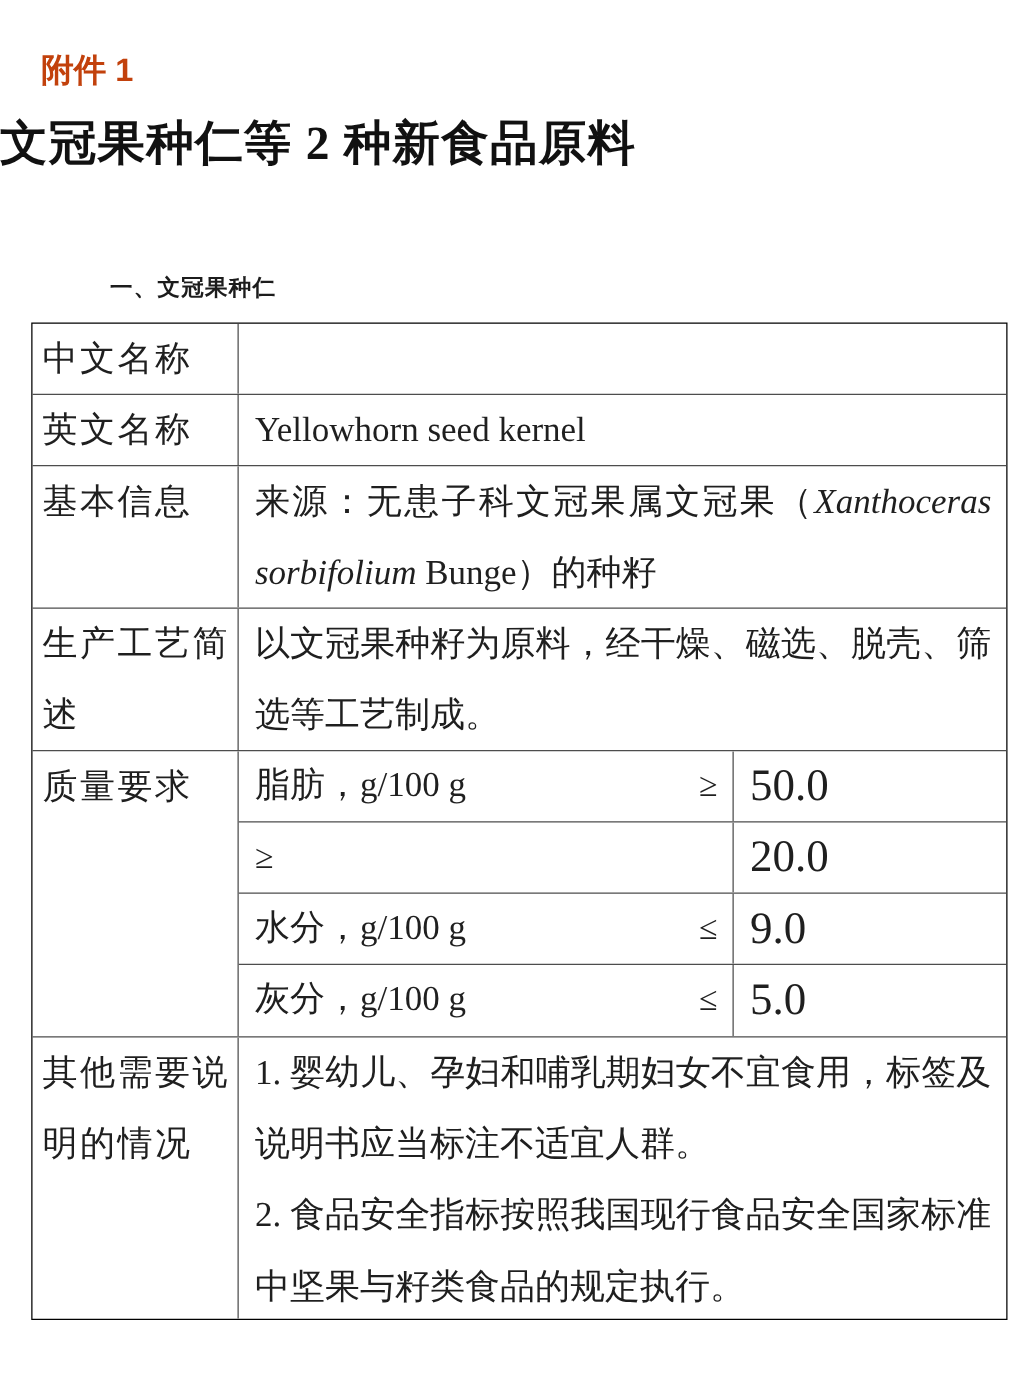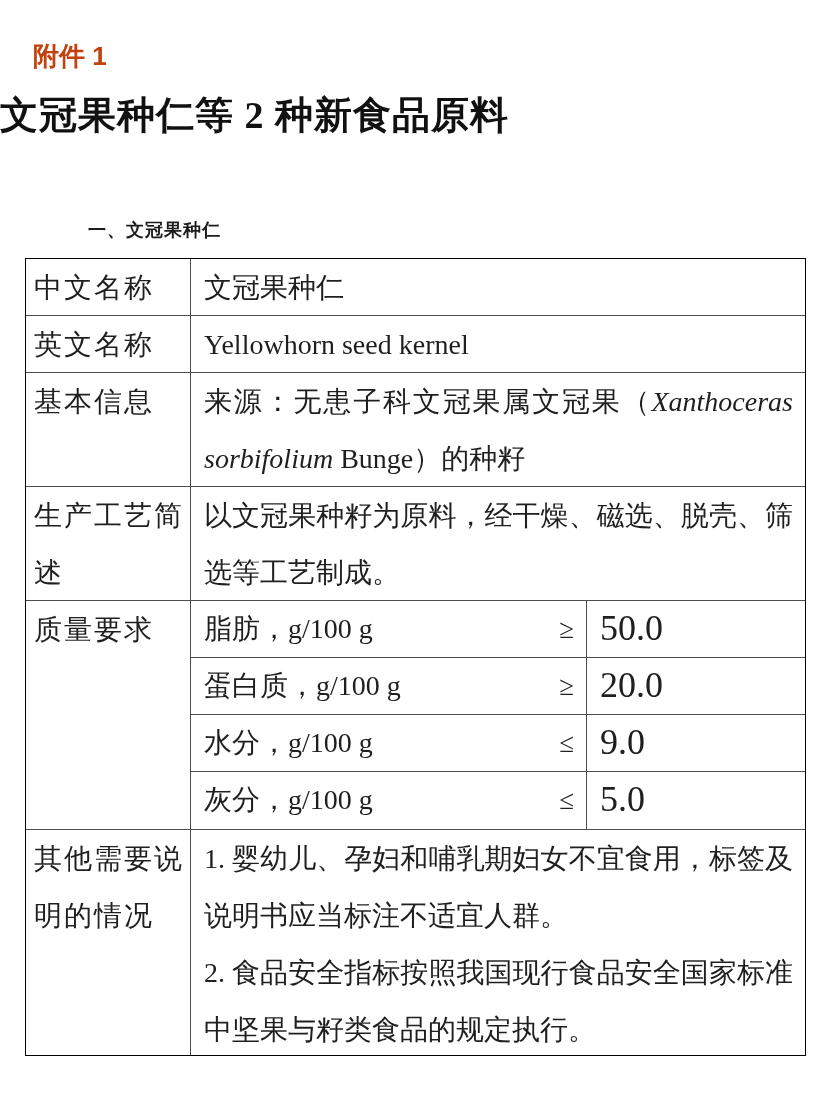--- a/index.html
+++ b/index.html
@@ -128,21 +128,20 @@
   <div class="attachment">附件 1</div>
 
   <div class="doc-title">文冠果种仁等 2 种新食品原料</div>
 
   <div class="section-heading">一、文冠果种仁</div>
 
   <div class="doc-table">
 
     <div class="t-row">
       <div class="cell cell-label">中文名称</div>
-      <div class="cell cell-value single">文冠果种仁</div>
     </div>
 
     <div class="t-row">
       <div class="cell cell-label">英文名称</div>
       <div class="cell cell-value single">Yellowhorn seed kernel</div>
     </div>
 
     <div class="t-row">
       <div class="cell cell-label">基本信息</div>
       <div class="cell cell-value"><span>来源：无患子科文冠果属文冠果（</span><span class="latin-italic">Xanthoceras sorbifolium</span><span> Bunge）的种籽</span></div>
@@ -160,21 +159,20 @@
         <div class="spec-row">
           <div class="spec-item">
             <span>脂肪，g/100 g</span>
             <span class="spec-op">≥</span>
           </div>
           <div class="spec-value">50.0</div>
         </div>
 
         <div class="spec-row">
           <div class="spec-item">
-            <span>蛋白质，g/100 g</span>
             <span class="spec-op">≥</span>
           </div>
           <div class="spec-value">20.0</div>
         </div>
 
         <div class="spec-row">
           <div class="spec-item">
             <span>水分，g/100 g</span>
             <span class="spec-op">≤</span>
           </div>

